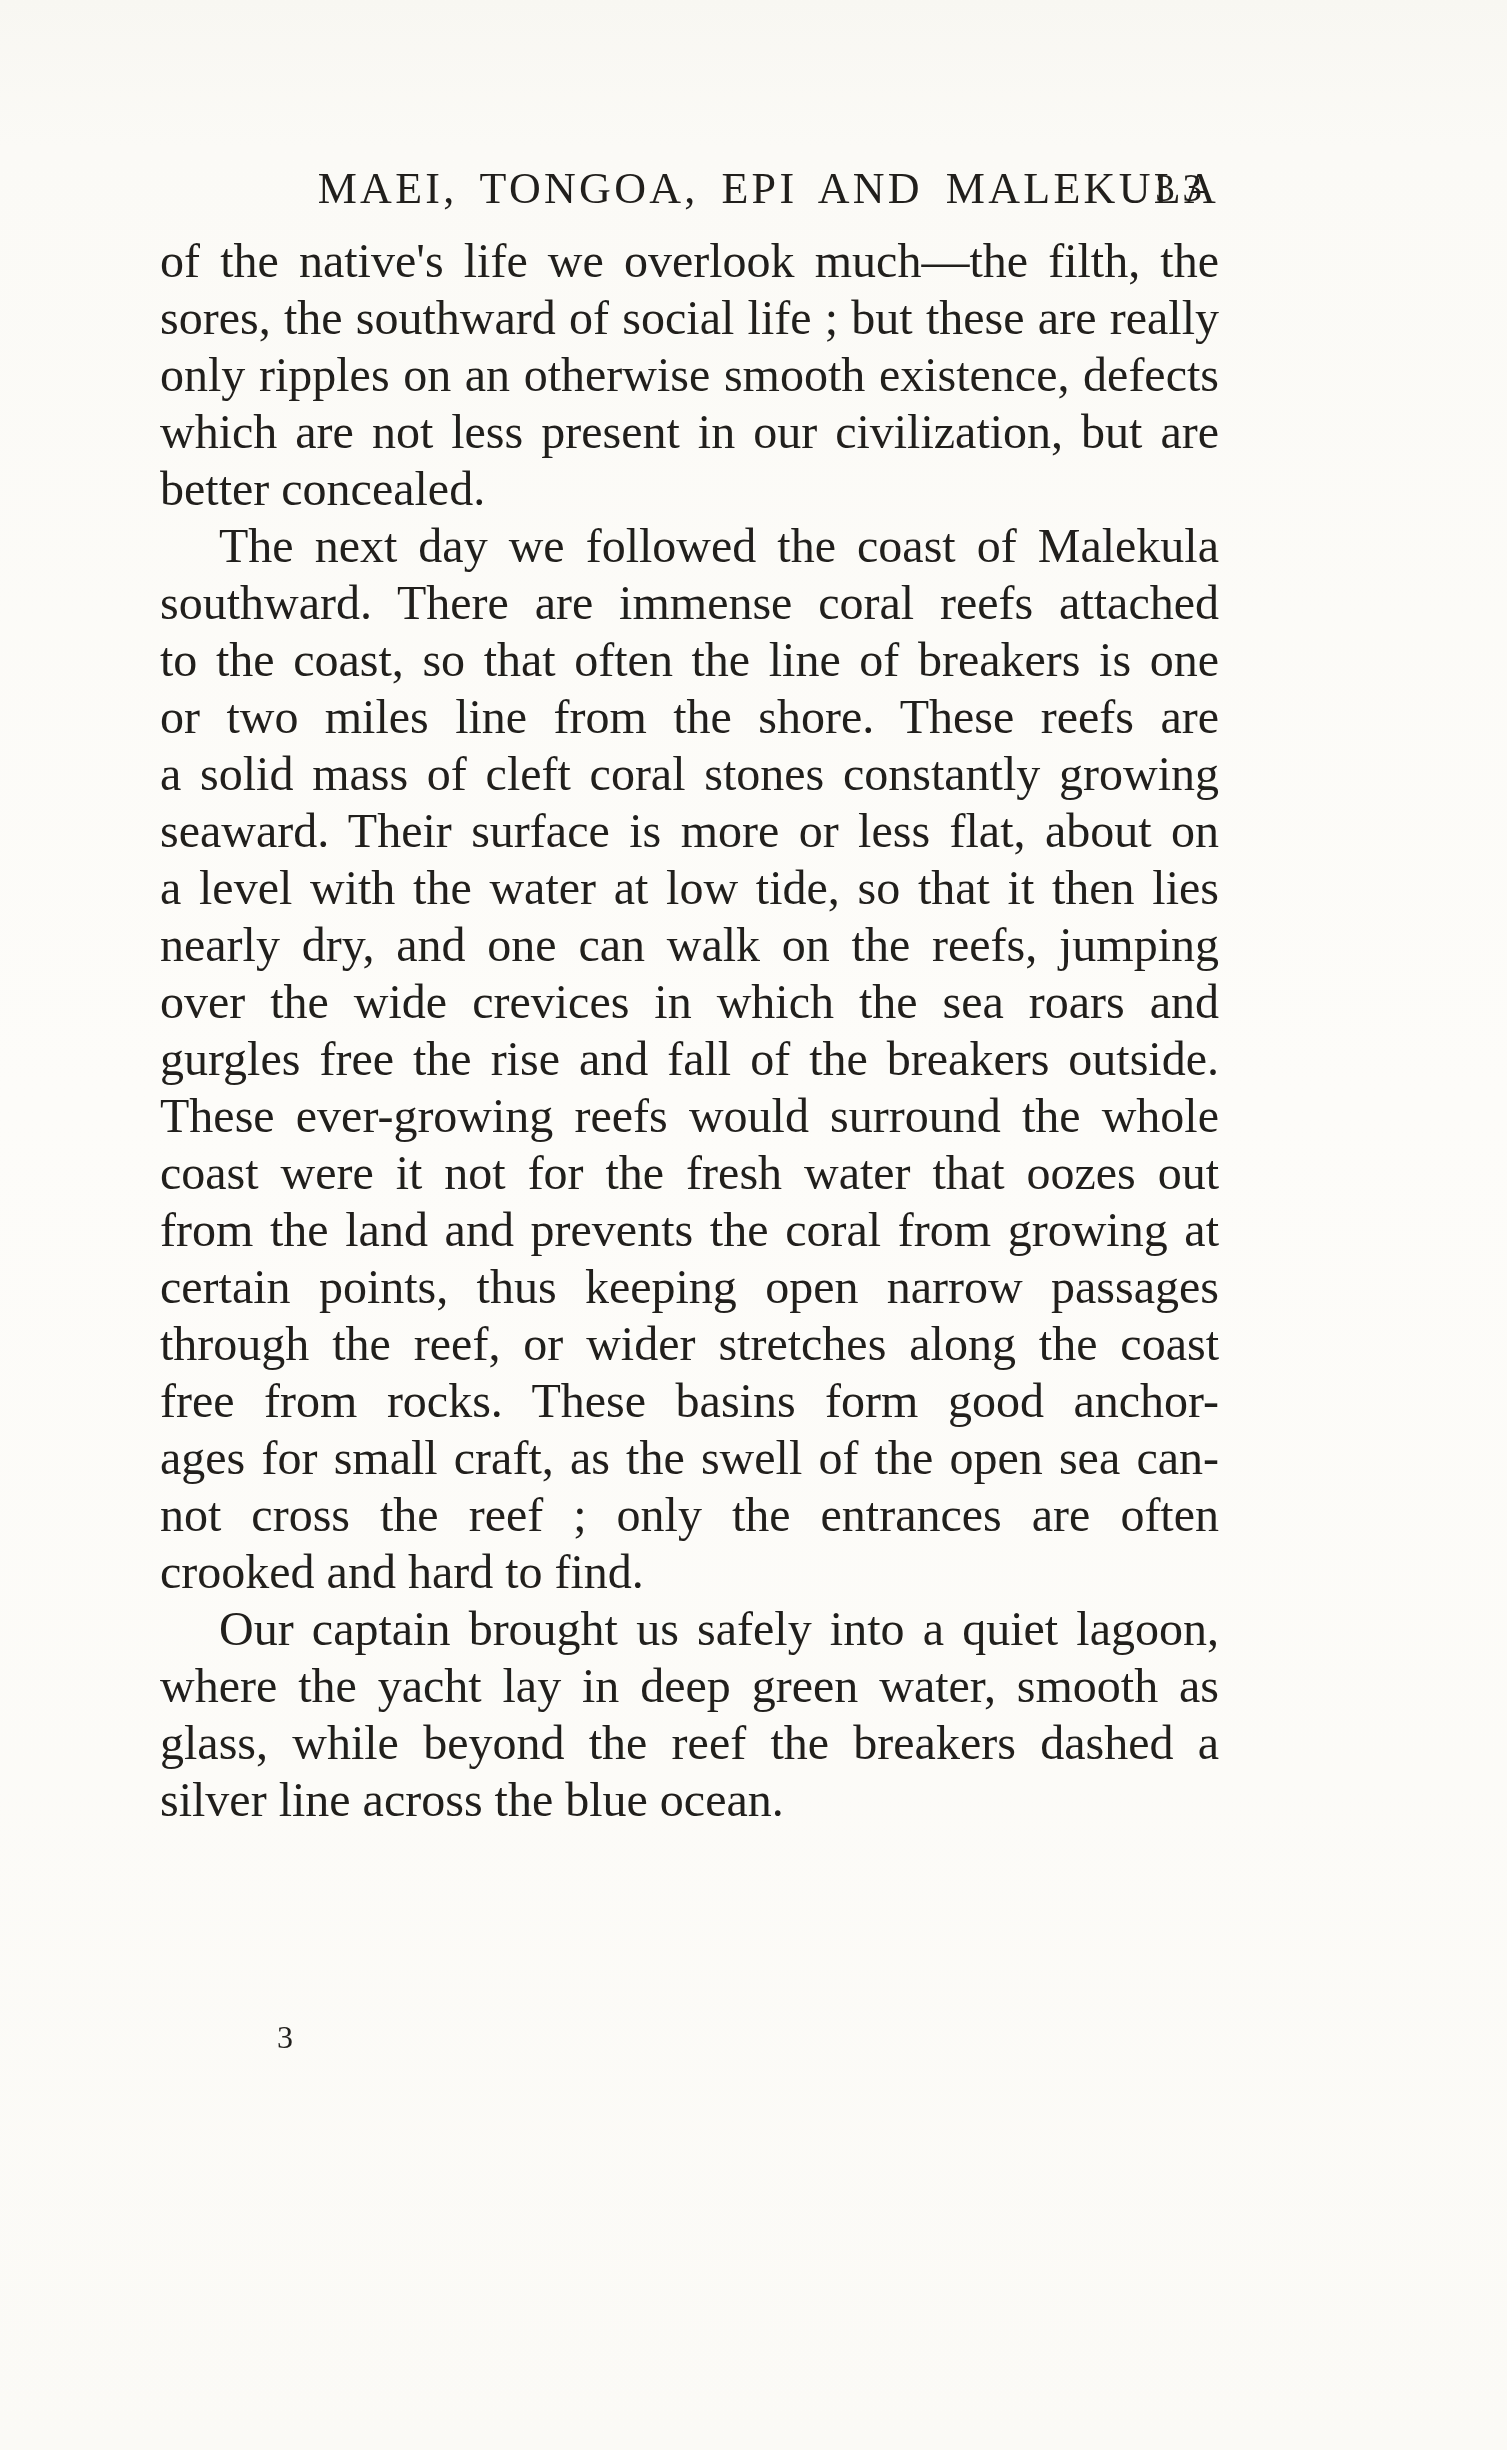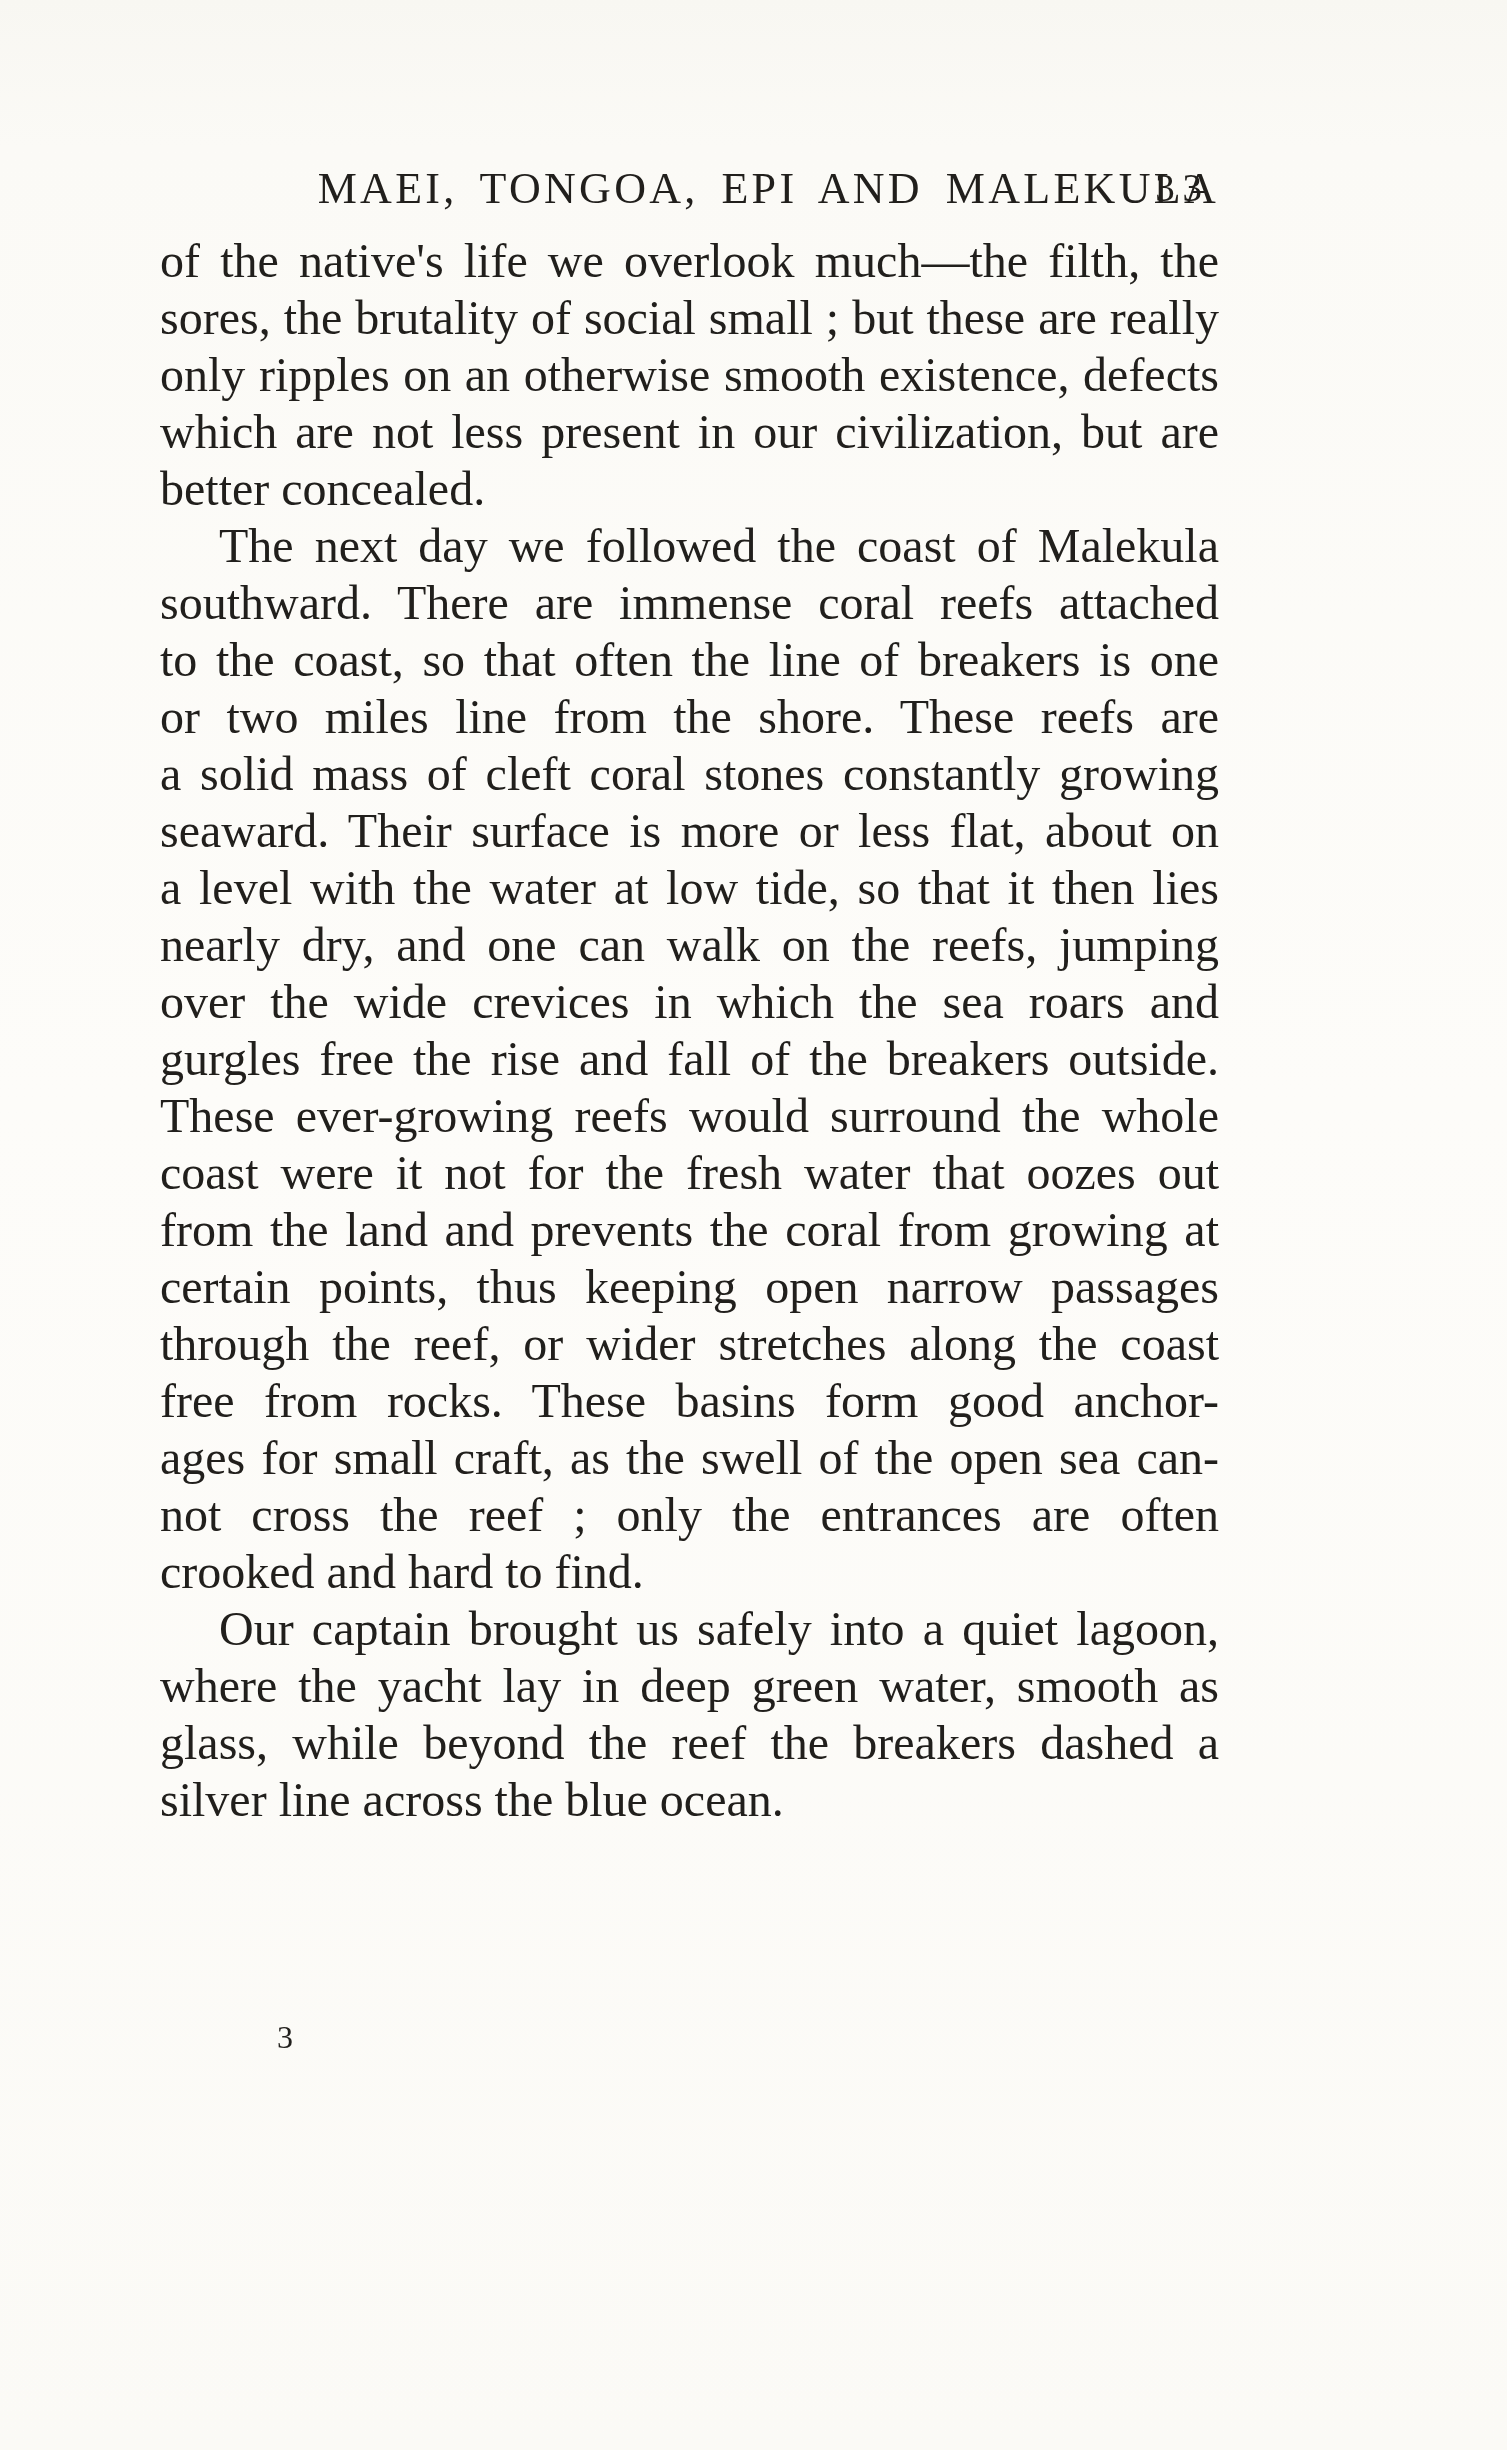--- a/index.html
+++ b/index.html
@@ -83,21 +83,21 @@
 <div class="page">
 
   <div class="header">
     <span class="running-title">MAEI, TONGOA, EPI AND MALEKULA</span>
     <span class="page-num">33</span>
   </div>
 
   <div class="text-block" id="paragraphs">
       <p class="para">
         <span class="line just">of the native's life we overlook much—the filth, the</span>
-        <span class="line just">sores, the brutality of social small ; but these are really</span>
+        <span class="line just">sores, the southward of social life ; but these are really</span>
         <span class="line just">only ripples on an otherwise smooth existence, defects</span>
         <span class="line just">which are not less present in our civilization, but are</span>
         <span class="line">better concealed.</span>
       </p>
       <p class="para indent">
         <span class="line just">The next day we followed the coast of Malekula</span>
         <span class="line just">southward.  There are immense coral reefs attached</span>
         <span class="line just">to the coast, so that often the line of breakers is one</span>
         <span class="line just">or two miles line from the shore.  These reefs are</span>
         <span class="line just">a solid mass of cleft coral stones constantly growing</span>

